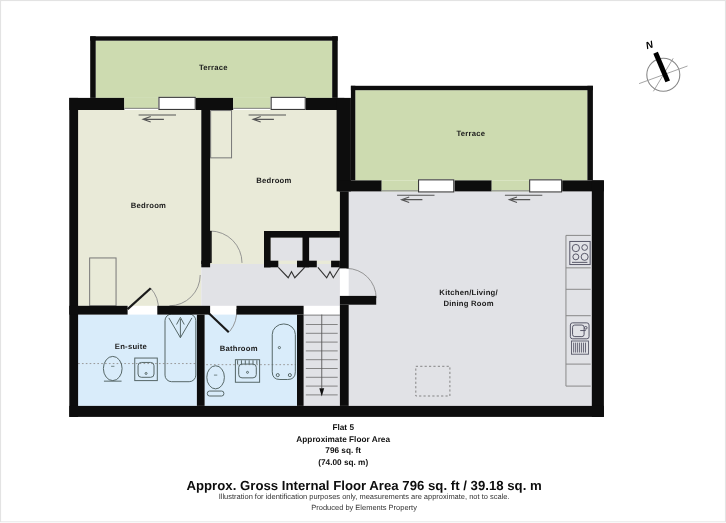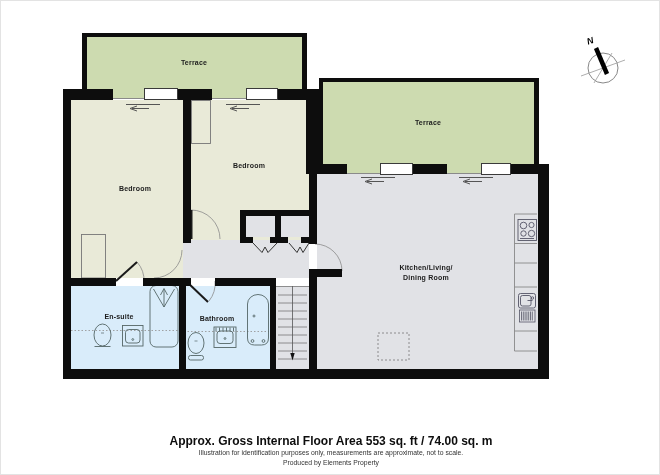--- a/index.html
+++ b/index.html
@@ -199,17 +199,23 @@
   <div class="rlabel" style="left:427px;top:121px;">Terrace</div>
   <div class="rlabel" style="left:134px;top:187px;">Bedroom</div>
   <div class="rlabel" style="left:248px;top:164px;">Bedroom</div>
   <div class="rlabel klabel" style="left:425px;top:271px;">
     <div>Kitchen/Living/</div>
     <div>Dining Room</div>
   </div>
   <div class="rlabel" style="left:118px;top:315px;">En-suite</div>
   <div class="rlabel" style="left:216px;top:317px;">Bathroom</div>
 
-  <div class="headline">Approx. Gross Internal Floor Area 553 sq. ft / 74.00 sq. m</div>
+  <div class="summary">
+    <div>Flat 5</div>
+    <div>Approximate Floor Area</div>
+    <div>796 sq. ft</div>
+    <div>(74.00 sq. m)</div>
+  </div>
+  <div class="headline">Approx. Gross Internal Floor Area 796 sq. ft / 39.18 sq. m</div>
   <div class="fineprint" style="top:448px;">Illustration for identification purposes only, measurements are approximate, not to scale.</div>
   <div class="fineprint" style="top:458px;">Produced by Elements Property</div>
 
 </div>
 
 </body></html>

